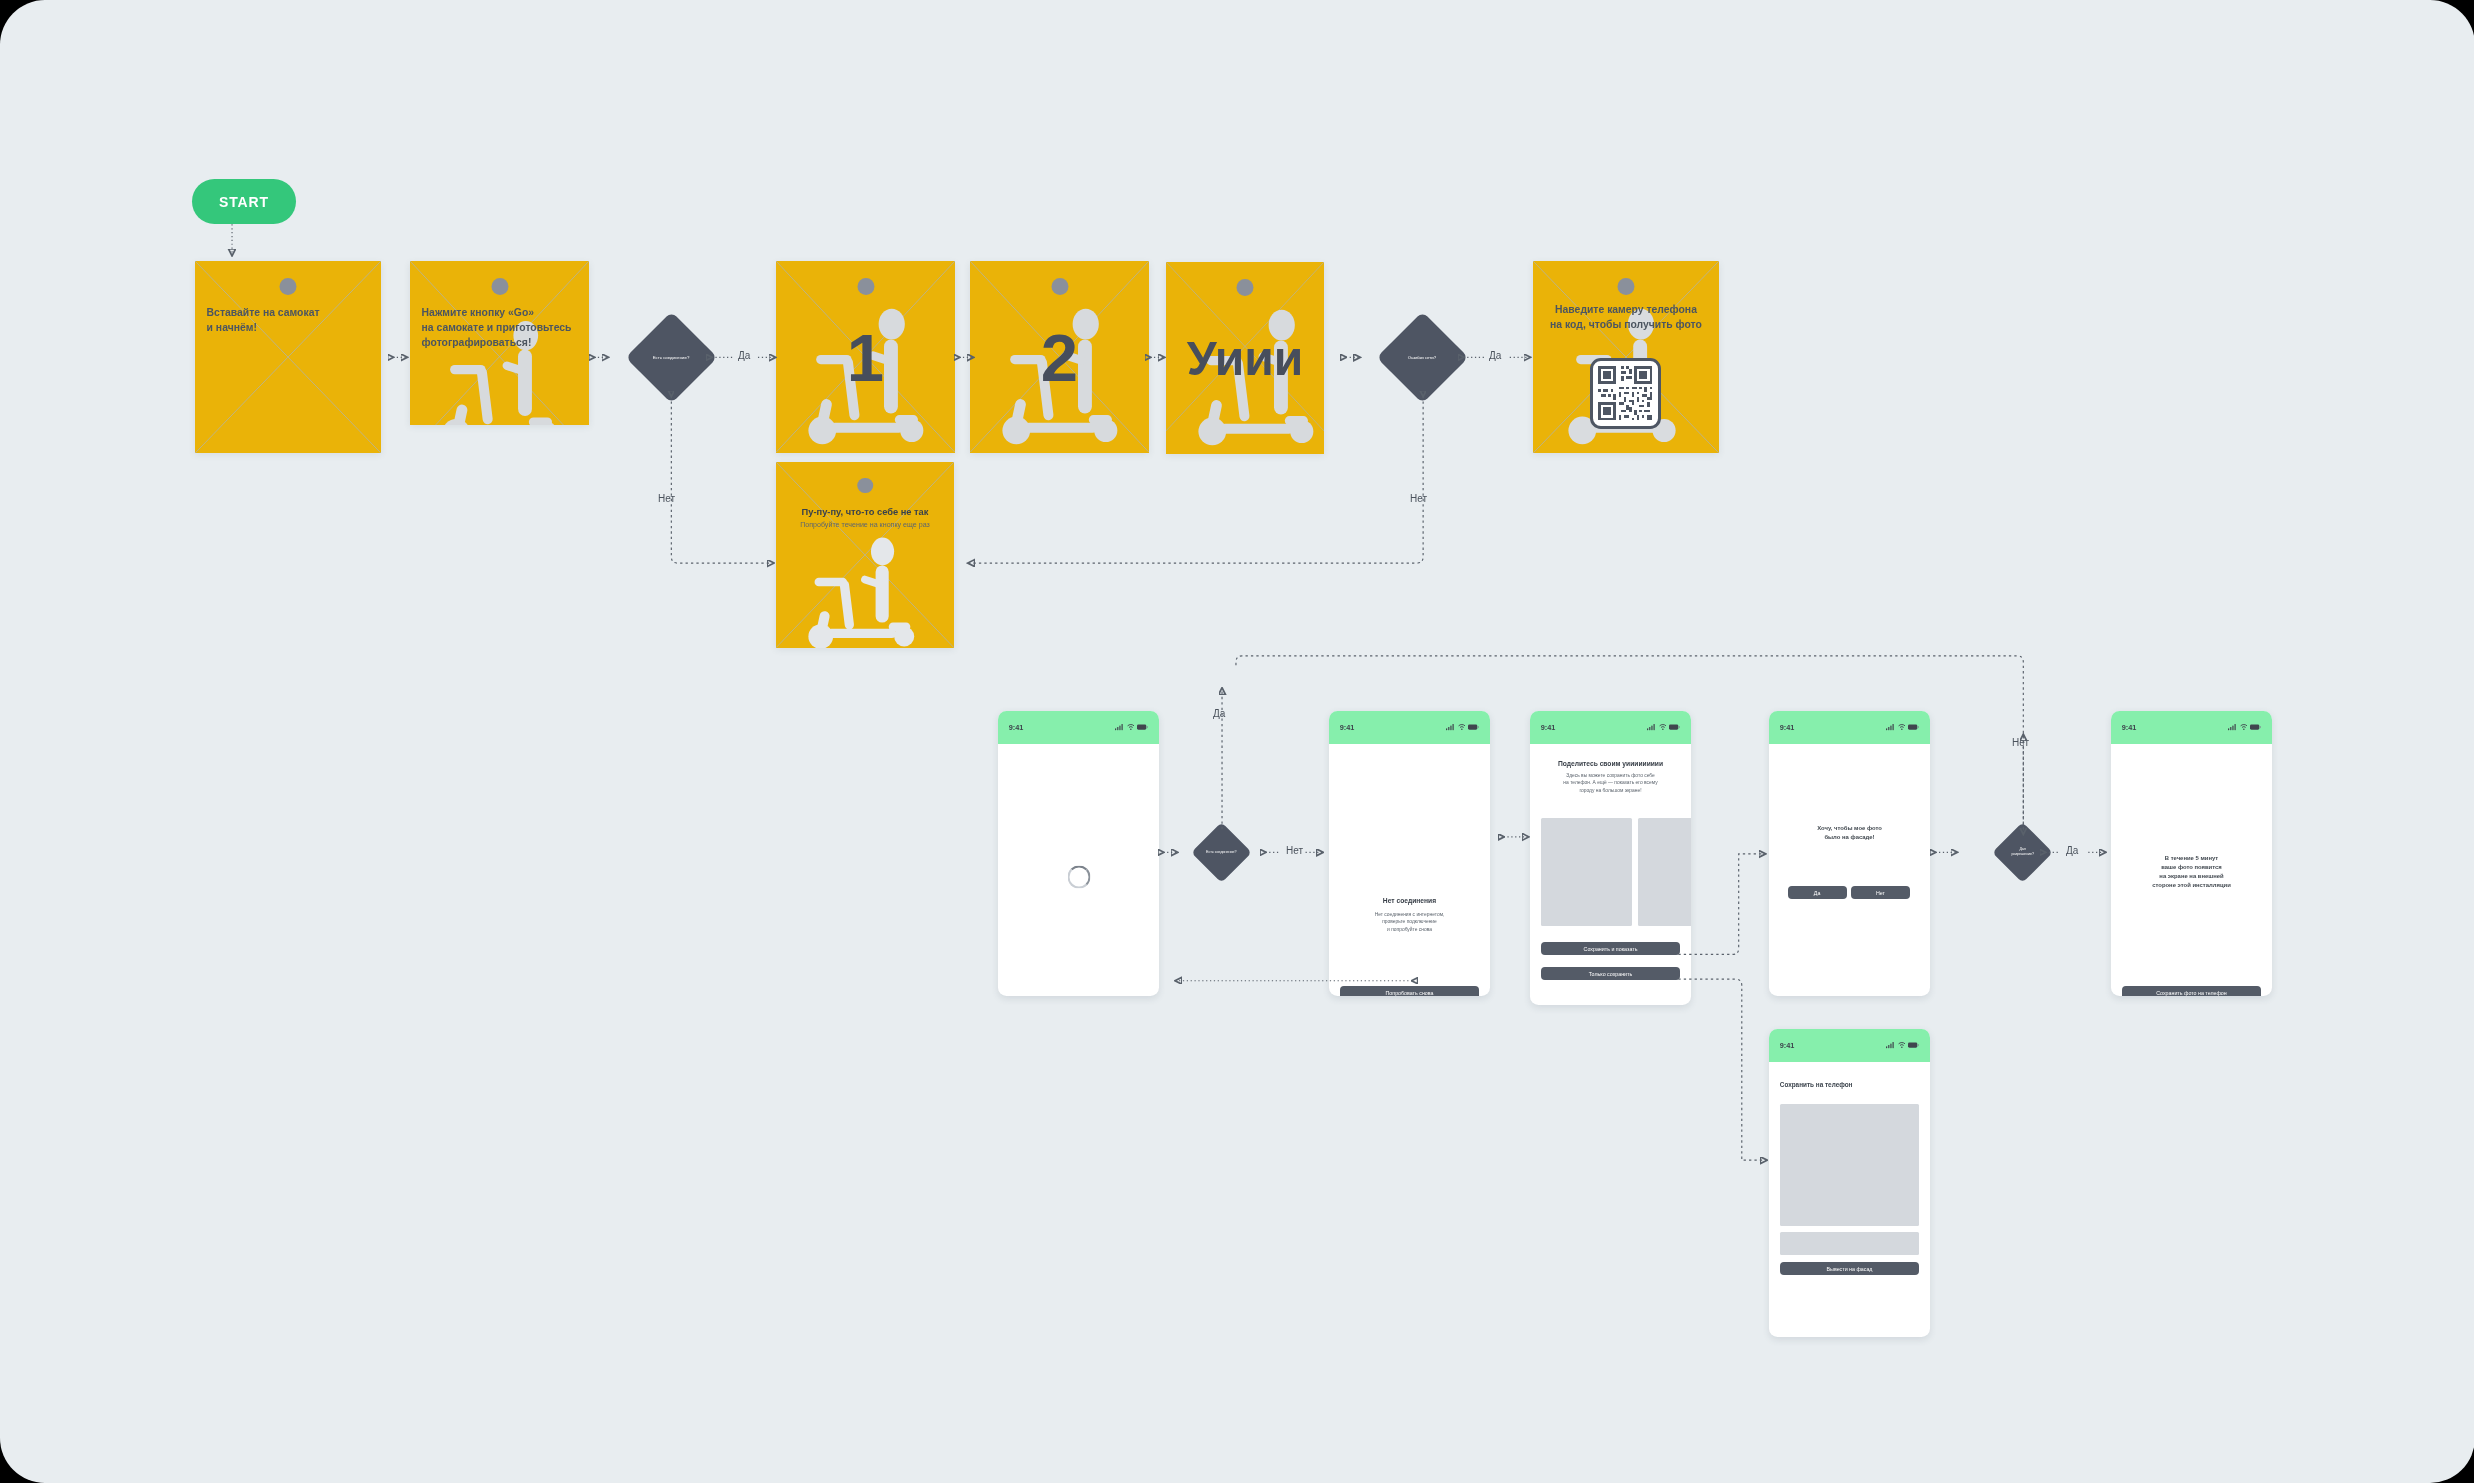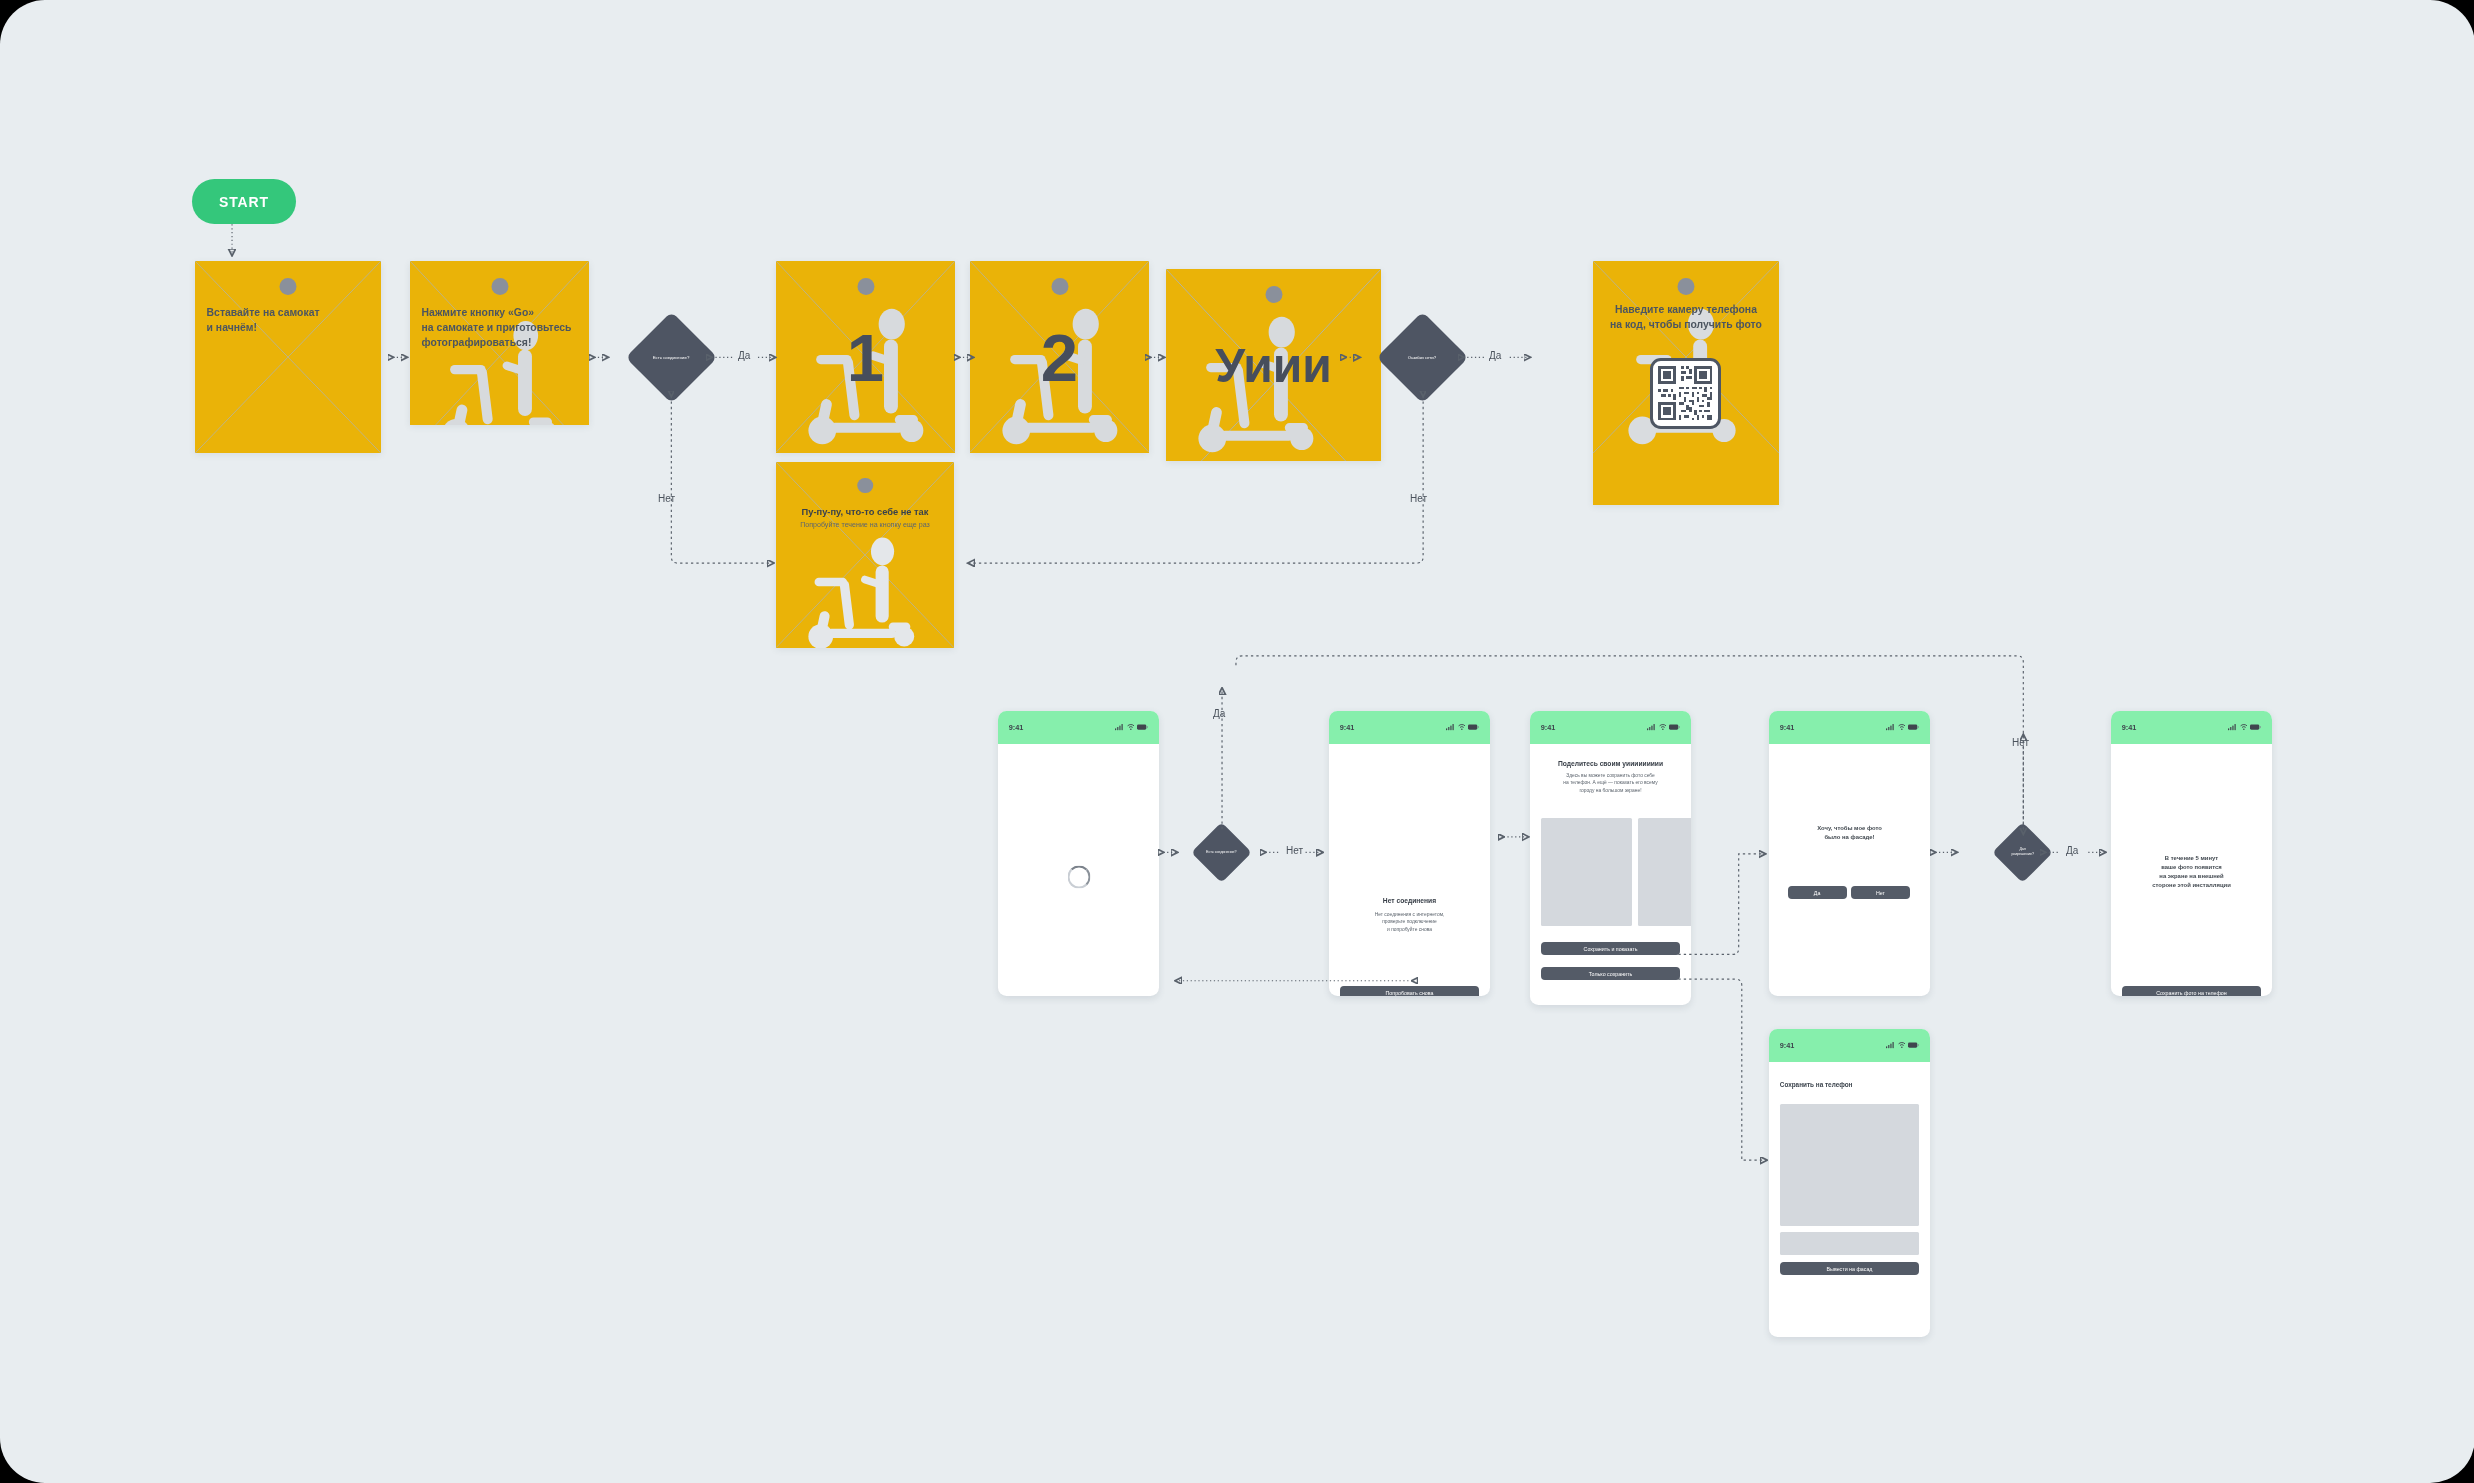--- a/index.html
+++ b/index.html
@@ -386,21 +386,21 @@
         <rect x="34" y="122" width="14" height="40" rx="7" transform="rotate(12 34 122)"></rect>
         <rect x="44" y="154" width="96" height="13" rx="6.5"></rect>
         <circle cx="34" cy="164" r="18"></circle>
         <circle cx="150" cy="164" r="15"></circle>
         <rect x="128" y="144" width="30" height="12" rx="6"></rect>
       </g>
     </svg>
     <div class="wf-big num">2</div>
   </div>
 
-  <div class="wf-card" style="left:1166px; top:269px; width:215px; height:192px;">
+  <div class="wf-card" style="left:1166px; top:262px; width:158px; height:192px;">
     <svg class="xcross" viewBox="0 0 232 248" preserveAspectRatio="none">
       <line x1="0" y1="0" x2="232" y2="248"></line>
         <line x1="232" y1="0" x2="0" y2="248"></line>
     </svg>
     <div class="wf-dot"></div>
     <svg class="scooter" style="left:20px; top:43px; width:139px; height:145px;" viewBox="0 0 180 188">
       <g fill="#d7dadd">
         <ellipse cx="124" cy="26" rx="17" ry="20"></ellipse>
         <rect x="114" y="46" width="18" height="96" rx="9"></rect>
         <rect x="96" y="60" width="32" height="11" rx="5.5" transform="rotate(18 96 60)"></rect>
@@ -415,21 +415,21 @@
     </svg>
     <div class="wf-big word">Уиии</div>
   </div>
 
   <div class="diamond diamond-lg" style="left:1390px; top:325px;">
     <span class="dlabel">Ошибки сети?</span>
   </div>
   <div class="edge-label" style="left:1489px; top:350px;">Да</div>
   <div class="edge-label" style="left:1410px; top:493px;">Нет</div>
 
-  <div class="wf-card" style="left:1593px; top:261px; width:186px; height:244px;">
+  <div class="wf-card" style="left:1533px; top:261px; width:186px; height:192px;">
     <svg class="xcross" viewBox="0 0 240 248" preserveAspectRatio="none">
       <line x1="0" y1="0" x2="240" y2="248"></line>
         <line x1="240" y1="0" x2="0" y2="248"></line>
     </svg>
     <div class="wf-dot"></div>
     <svg class="scooter" style="left:23px; top:43px; width:139px; height:145px;" viewBox="0 0 180 188">
       <g fill="#d9dcdf">
         <ellipse cx="110" cy="26" rx="17" ry="20"></ellipse>
         <rect x="100" y="46" width="18" height="96" rx="9"></rect>
         <rect x="26" y="66" width="46" height="12" rx="6"></rect>

